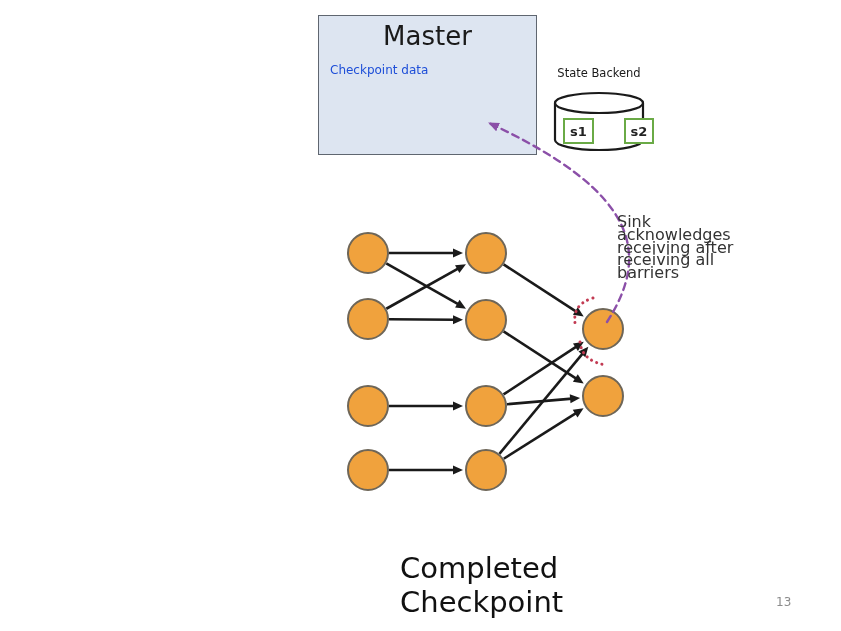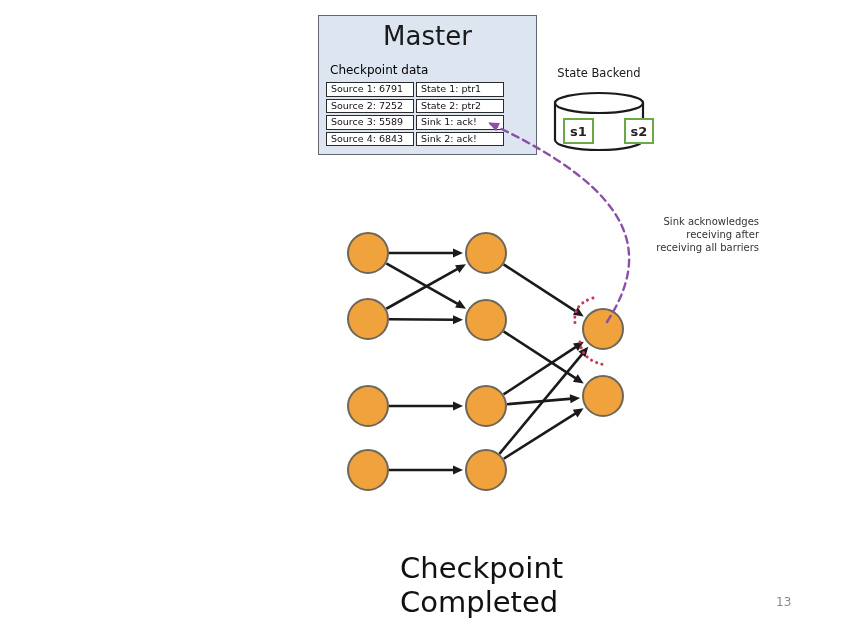--- a/index.html
+++ b/index.html
@@ -10,67 +10,57 @@
   .abs{position:absolute;}
   
   .master-box{
     left:318px;top:15px;width:219px;height:140px;
     background:#dde5f1;border:1.6px solid #5f6670;box-sizing:border-box;
   }
   .master-title{
     left:318px;top:21px;width:219px;text-align:center;
     font-size:26px;color:#1a1a1a;
   }
-  .checkpoint-label{left:330px;top:63px;font-size:12px;color:#000000;}
+  .checkpoint-label{left:330px;top:63px;font-size:12px;color:#1d4ed8;}
   .checkpoint-table{
     left:326px;top:82px;width:178px;
     display:grid;grid-template-columns:1fr 1fr;gap:2px;
   }
   .checkpoint-table .cell{
     background:#ffffff;border:1px solid #2b2b2b;height:12.5px;
     font-size:9.5px;line-height:12.5px;padding-left:4px;color:#111;
     white-space:nowrap;overflow:hidden;
   }
   
   .backend-label{left:549px;top:66px;width:100px;text-align:center;font-size:11.5px;color:#1a1a1a;}
   .slot{
     box-sizing:border-box;border:2px solid #6aaa46;background:#fff;
     text-align:left;font-size:13px;font-weight:600;color:#222;
     display:flex;align-items:center;justify-content:center;
   }
   .slot-s1{left:563px;top:118px;width:31px;height:26px;}
   .slot-s2{left:624px;top:118px;width:30px;height:26px;}
   
   .sink-note{
-    left:617px;top:216px;width:142px;text-align:right;
-    font-size:10px;line-height:12.8px;color:#333;
+    left:617px;top:216px;width:142px;text-align:left;
+    font-size:16px;line-height:12.8px;color:#333;
   }
   
   .slide-title{left:400px;top:551px;font-size:29px;line-height:34px;color:#111;}
   .page-number{left:776px;top:595px;font-size:12px;color:#8c8c8c;}
   svg.diagram{left:0;top:0;pointer-events:none;}
 </style>
 </head>
 <body>
 
 <div class="slide">
 
   <div class="abs master-box"></div>
   <div class="abs master-title">Master</div>
   <div class="abs checkpoint-label">Checkpoint data</div>
-  <div class="abs checkpoint-table" id="checkpoint-table">
-      <div class="cell">Source 1: 6791</div>
-      <div class="cell">State 1: ptr1</div>
-      <div class="cell">Source 2: 7252</div>
-      <div class="cell">State 2: ptr2</div>
-      <div class="cell">Source 3: 5589</div>
-      <div class="cell">Sink 1: ack!</div>
-      <div class="cell">Source 4: 6843</div>
-      <div class="cell">Sink 2: ack!</div>
-    </div>
 
   <div class="abs backend-label">State Backend</div>
 
   <svg class="abs diagram" id="diagram-svg" width="841" height="631" viewBox="0 0 841 631">
     <defs>
       <marker id="ack-head" markerUnits="userSpaceOnUse" markerWidth="13" markerHeight="11" refX="10" refY="4.5" orient="auto">
         <path d="M0,0 L11,4.5 L0,9 Z" fill="#8B4FA8"></path>
       </marker>
     </defs>
   <line x1="389" y1="253" x2="455" y2="253" stroke="#1A1A1A" stroke-width="2.6"></line>
@@ -117,18 +107,18 @@
   <div class="abs slot slot-s1">s1</div>
   <div class="abs slot slot-s2">s2</div>
 
   <div class="abs sink-note">
     <div>Sink acknowledges</div>
     <div>receiving after</div>
     <div>receiving all barriers</div>
   </div>
 
   <div class="abs slide-title">
+    <div>Completed</div>
     <div>Checkpoint</div>
-    <div>Completed</div>
   </div>
 
   <div class="abs page-number">13</div>
 </div>
 
 </body></html>

